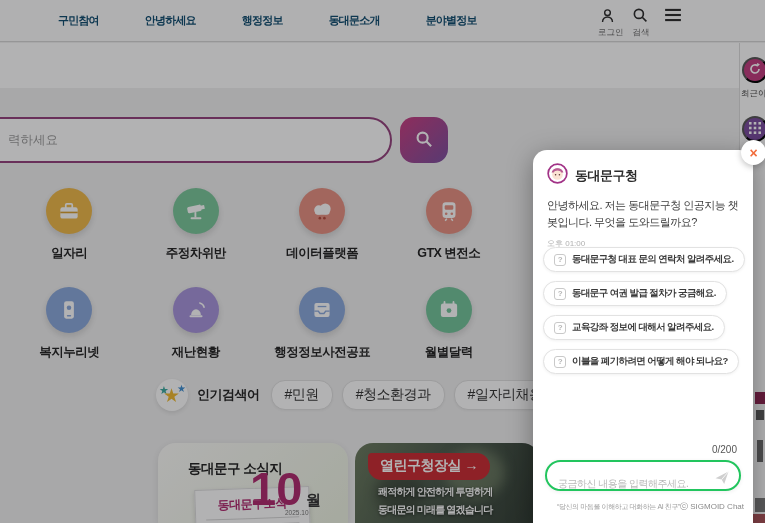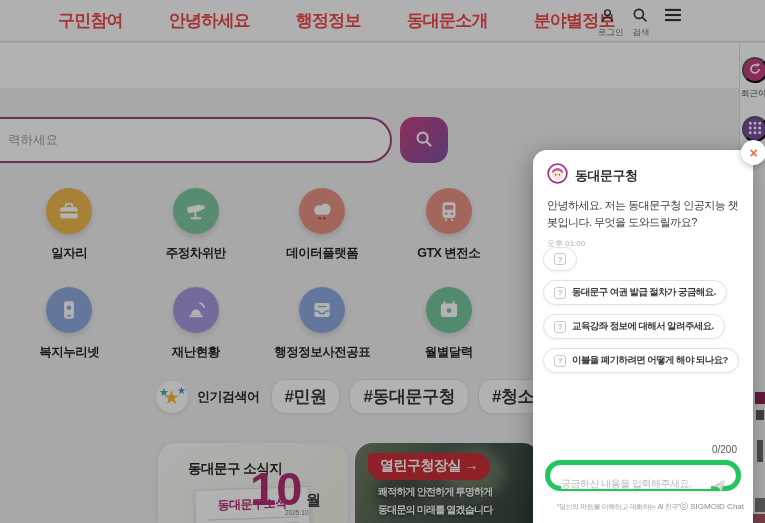--- a/index.html
+++ b/index.html
@@ -4,21 +4,21 @@
 <style>
   * { margin:0; padding:0; box-sizing:border-box; }
   body { font-family:"Liberation Sans", sans-serif; background:#e8e8e8; }
   .stage { position:relative; width:765px; height:523px; overflow:hidden;
            background:#f1f1f1; font-family:"Liberation Sans", sans-serif; }
 
   
   .topnav { position:absolute; top:0; left:0; right:0; height:42px; background:#fdfdfd;
             border-bottom:1px solid #d6d6d6; display:flex; align-items:center;
             padding-left:58px; gap:46px; z-index:2; }
-  .nav-item { font-size:17px; font-weight:bold; color:#ef4444; letter-spacing:-0.8px; cursor:pointer; white-space:nowrap; }
+  .nav-item { font-size:11px; font-weight:bold; color:#0c4a6e; letter-spacing:-0.8px; cursor:pointer; white-space:nowrap; }
   .nav-utils { position:absolute; top:5px; left:597px; display:flex; gap:13px; align-items:center; z-index:3; }
   .util-btn { width:20px; height:20px; display:flex; align-items:center; justify-content:center; cursor:pointer; }
   .util-labels { position:absolute; top:27px; left:598px; display:flex; gap:9px; font-size:8.5px; color:#6a6a6a; z-index:3; }
 
   .band { position:absolute; top:43px; left:0; right:26px; height:45px; background:#ffffff; }
 
   
   .search-input { position:absolute; left:-46px; top:117px; width:438px; height:46px;
                   border:2px solid #94407c; border-radius:24px; background:#fff;
                   padding:0 16px 0 52px; font-size:12.5px; color:#333; outline:none;
@@ -41,22 +41,22 @@
   
   .tags-row { position:absolute; left:156px; top:379px; display:flex; align-items:center; gap:9px; }
   .star-badge { width:32px; height:32px; border-radius:50%; background:#fff; position:relative;
                 box-shadow:0 2px 5px rgba(0,0,0,0.1); }
   .star-badge span { position:absolute; line-height:1; }
   .star-teal { color:#3aa99f; font-size:11px; left:3px; top:6px; }
   .star-yellow { color:#f0b92e; font-size:19px; left:7px; top:7px; }
   .star-blue { color:#3f8fd2; font-size:10px; left:21px; top:5px; }
   .tag-title { font-size:13px; font-weight:bold; color:#222; letter-spacing:-0.5px; margin-right:2px; }
   .tag-pill { border:1px solid #e0e0e0; background:#fff; border-radius:14px; padding:5px 13px;
-              font-size:17px; color:#333; letter-spacing:-0.5px; cursor:pointer; white-space:nowrap;
-              box-shadow:0 1px 3px rgba(0,0,0,0.05);font-weight:bold; }
+              font-size:14px; color:#333; letter-spacing:-0.5px; cursor:pointer; white-space:nowrap;
+              box-shadow:0 1px 3px rgba(0,0,0,0.05); }
 
   
   .poster { position:absolute; left:0; top:368px; width:150px; height:155px;
             background:#c5d6cc; border-radius:0 26px 0 0; cursor:pointer; }
   .balloon { position:absolute; border-radius:50% 50% 48% 48%; }
   .balloon-pink { left:52px; top:-14px; width:17px; height:21px; background:#e2857e; }
   .balloon-yellow { left:86px; top:-8px; width:26px; height:31px; background:#d9bd6a; }
   .balloon-string { position:absolute; width:1.5px; background:#3c3c3c; }
   .bs1 { left:60px; top:7px; height:52px; }
   .bs2 { left:99px; top:23px; height:70px; }
@@ -130,22 +130,22 @@
   .chat-time { margin:7px 14px 0; font-size:8px; color:#b0b0b0; }
   .chat-replies { position:absolute; left:10px; top:97px; display:flex; flex-direction:column;
                   gap:9px; align-items:flex-start; }
   .reply-pill { display:flex; align-items:center; gap:6px; border:1px solid #e2e2e2; border-radius:16px;
                 padding:5px 10px; font-size:9.5px; font-weight:700; color:#3a3a3a; background:#fff;
                 box-shadow:0 1px 3px rgba(0,0,0,0.06); cursor:pointer; white-space:nowrap; letter-spacing:-0.6px; }
   .q-icon { width:12px; height:12px; border:1.3px solid #c9c9c9; border-radius:3px; color:#b5b5b5;
             font-size:8px; font-weight:bold; display:flex; align-items:center; justify-content:center; flex:0 0 auto; }
   .chat-count { position:absolute; right:16px; top:294px; font-size:10px; color:#555; }
   .chat-input-wrap { position:absolute; left:12px; top:310px; width:196px; height:31px;
-                     border:5px solid #22c55e; border-radius:17px; display:flex; align-items:flex-start;
-                     padding:13px 9px 0 11px; box-shadow:0 1px 4px rgba(0,0,0,0.07); background:#fff; }
+                     border:2px solid #22c55e; border-radius:17px; display:flex; align-items:flex-end;
+                     padding:0 9px 0 11px; box-shadow:0 1px 4px rgba(0,0,0,0.07); background:#fff; }
   .chat-input { border:none; outline:none; flex:1; font-size:10px; color:#333; letter-spacing:-0.5px;
                 font-family:"Liberation Sans", sans-serif; min-width:0; }
   .chat-input::placeholder { color:#b8b8b8; }
   .chat-send { border:none; background:none; cursor:pointer; display:flex; align-items:center; padding:0; }
   .chat-footer { position:absolute; left:12px; right:9px; top:351px; display:flex;
                  justify-content:flex-end; align-items:center; }
   .footer-quote { font-size:7px; color:#9a9a9a; letter-spacing:-0.4px; white-space:nowrap; }
   .footer-brand { font-size:8px; color:#8a8a8a; white-space:nowrap; }
 </style>
 </head>
@@ -299,21 +299,20 @@
   </div>
 
   <div class="tags-row">
     <span class="star-badge">
       <span class="star-teal">★</span>
         <span class="star-yellow">★</span>
         <span class="star-blue">★</span>
     </span>
     <span class="tag-title">인기검색어</span>
     <span class="tag-pill">#민원</span>
-    <span class="tag-pill">#동대문구청</span>
     <span class="tag-pill">#청소환경과</span>
     <span class="tag-pill">#일자리채용</span>
   </div>
 
 
   <div class="news-banner">
     <span class="news-title">동대문구 소식지</span>
     <span class="news-thumb">
       <span class="news-thumb-label" style="display:block">동대문구소식</span>
       <span class="news-thumb-line" style="display:block"></span>
@@ -381,20 +380,21 @@
           </svg>
       </span>
       <span class="chat-title">동대문구청</span>
     </div>
     <div class="chat-greeting">안녕하세요. 저는 동대문구청 인공지능 챗봇입니다. 무엇을 도와드릴까요?</div>
     <div class="chat-time">오후 01:00</div>
 
     <div class="chat-replies">
       <button class="reply-pill">
         <span class="q-icon">?</span>
+        <span>동대문구청 대표 문의 연락처 알려주세요.</span>
       </button>
       <button class="reply-pill">
         <span class="q-icon">?</span>
         <span>동대문구 여권 발급 절차가 궁금해요.</span>
       </button>
       <button class="reply-pill">
         <span class="q-icon">?</span>
         <span>교육강좌 정보에 대해서 알려주세요.</span>
       </button>
       <button class="reply-pill">

